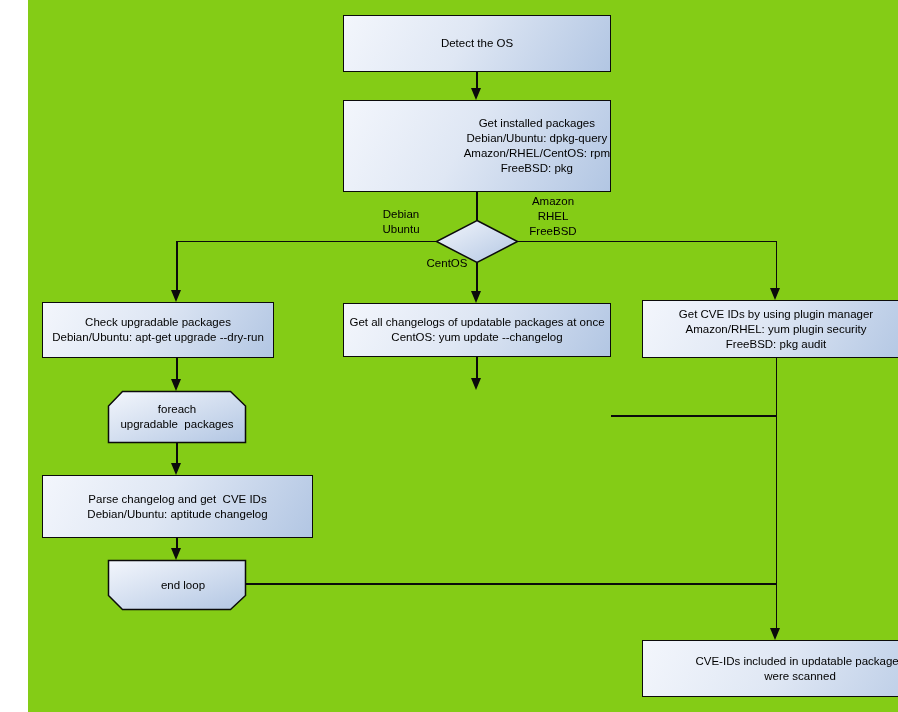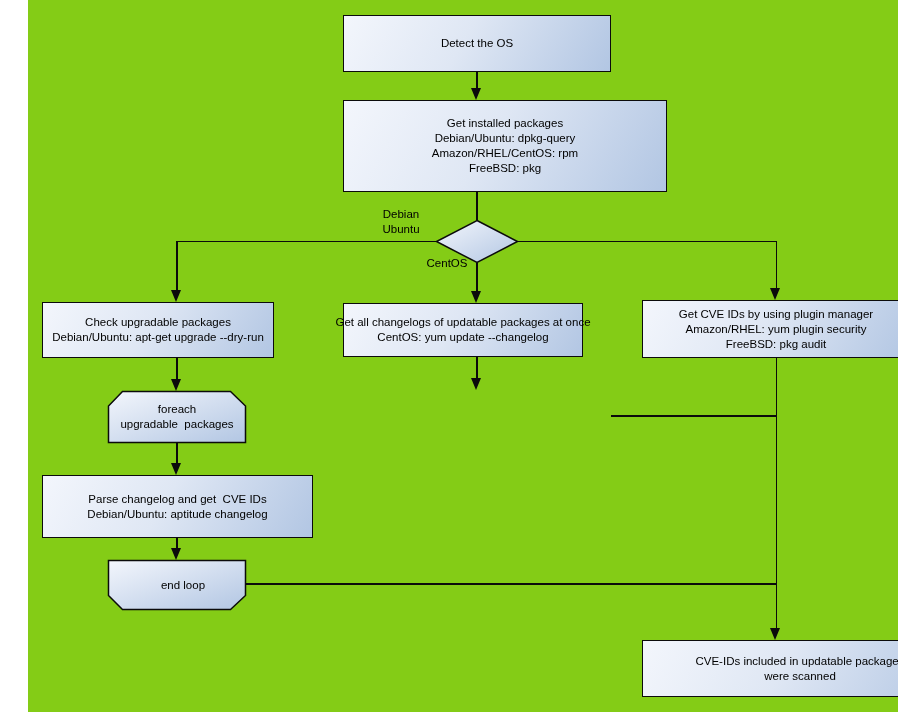--- a/index.html
+++ b/index.html
@@ -67,38 +67,38 @@
   <div class="hline" style="left:583px; top:415.3px; width:165px;"></div>
   <div class="hline" style="left:218px; top:583.3px; width:530px;"></div>
 
   <div class="vline" style="left:747.7px; top:358px; height:271px;"></div>
   <div class="arrow-down" style="left:742.4px; top:628px;"></div>
 
   <div class="box" style="left:315px; top:15px;  width:268px; height:57px;">
     <span>Detect the OS</span>
   </div>
 
-  <div class="box" style="left:315px; top:100px; width:324px; height:92px;">
+  <div class="box" style="left:315px; top:100px; width:268px; height:92px;justify-content:flex-end;">
     <span>Get installed packages
 Debian/Ubuntu: dpkg-query
 Amazon/RHEL/CentOS: rpm
 FreeBSD: pkg</span>
   </div>
 
   <div class="box" style="left:14px; top:302px; width:232px; height:56px;">
     <span>Check upgradable packages
 Debian/Ubuntu: apt-get upgrade --dry-run</span>
   </div>
 
   <div class="box" style="left:14px; top:475px; width:271px; height:63px;">
     <span>Parse changelog and get  CVE IDs
 Debian/Ubuntu: aptitude changelog</span>
   </div>
 
-  <div class="box" style="left:315px; top:303px; width:240px; height:54px;">
+  <div class="box" style="left:315px; top:303px; width:268px; height:54px;">
     <span>Get all changelogs of updatable packages at once
 CentOS: yum update --changelog</span>
   </div>
 
 
   <div class="box" style="left:614px; top:300px; width:268px; height:58px;">
     <span>Get CVE IDs by using plugin manager
 Amazon/RHEL: yum plugin security
 FreeBSD: pkg audit</span>
   </div>
@@ -142,17 +142,22 @@
     <path d="M 1.5,1.5 L 138.5,1.5 L 138.5,36.5 L 123.5,50.5 L 15.5,50.5 L 1.5,36.5 Z" fill="url(#gEndloop)" stroke="#0b0b0b" stroke-width="1.5"></path>
   </svg>
   <div class="shape-label" style="left:79px; top:559px; width:140px; height:52px;padding-left:6px;">
     <span>end loop</span>
   </div>
 
   <div class="edge-label" style="left:338px; top:207px; width:70px;">
     <span>Debian
 Ubuntu</span>
   </div>
+  <div class="edge-label" style="left:489px; top:194px; width:72px;">
+    <span>Amazon
+RHEL
+FreeBSD</span>
+  </div>
   <div class="edge-label" style="left:394px; top:256px; width:50px;">
     <span>CentOS</span>
   </div>
 
 </div>
 
 </body></html>

